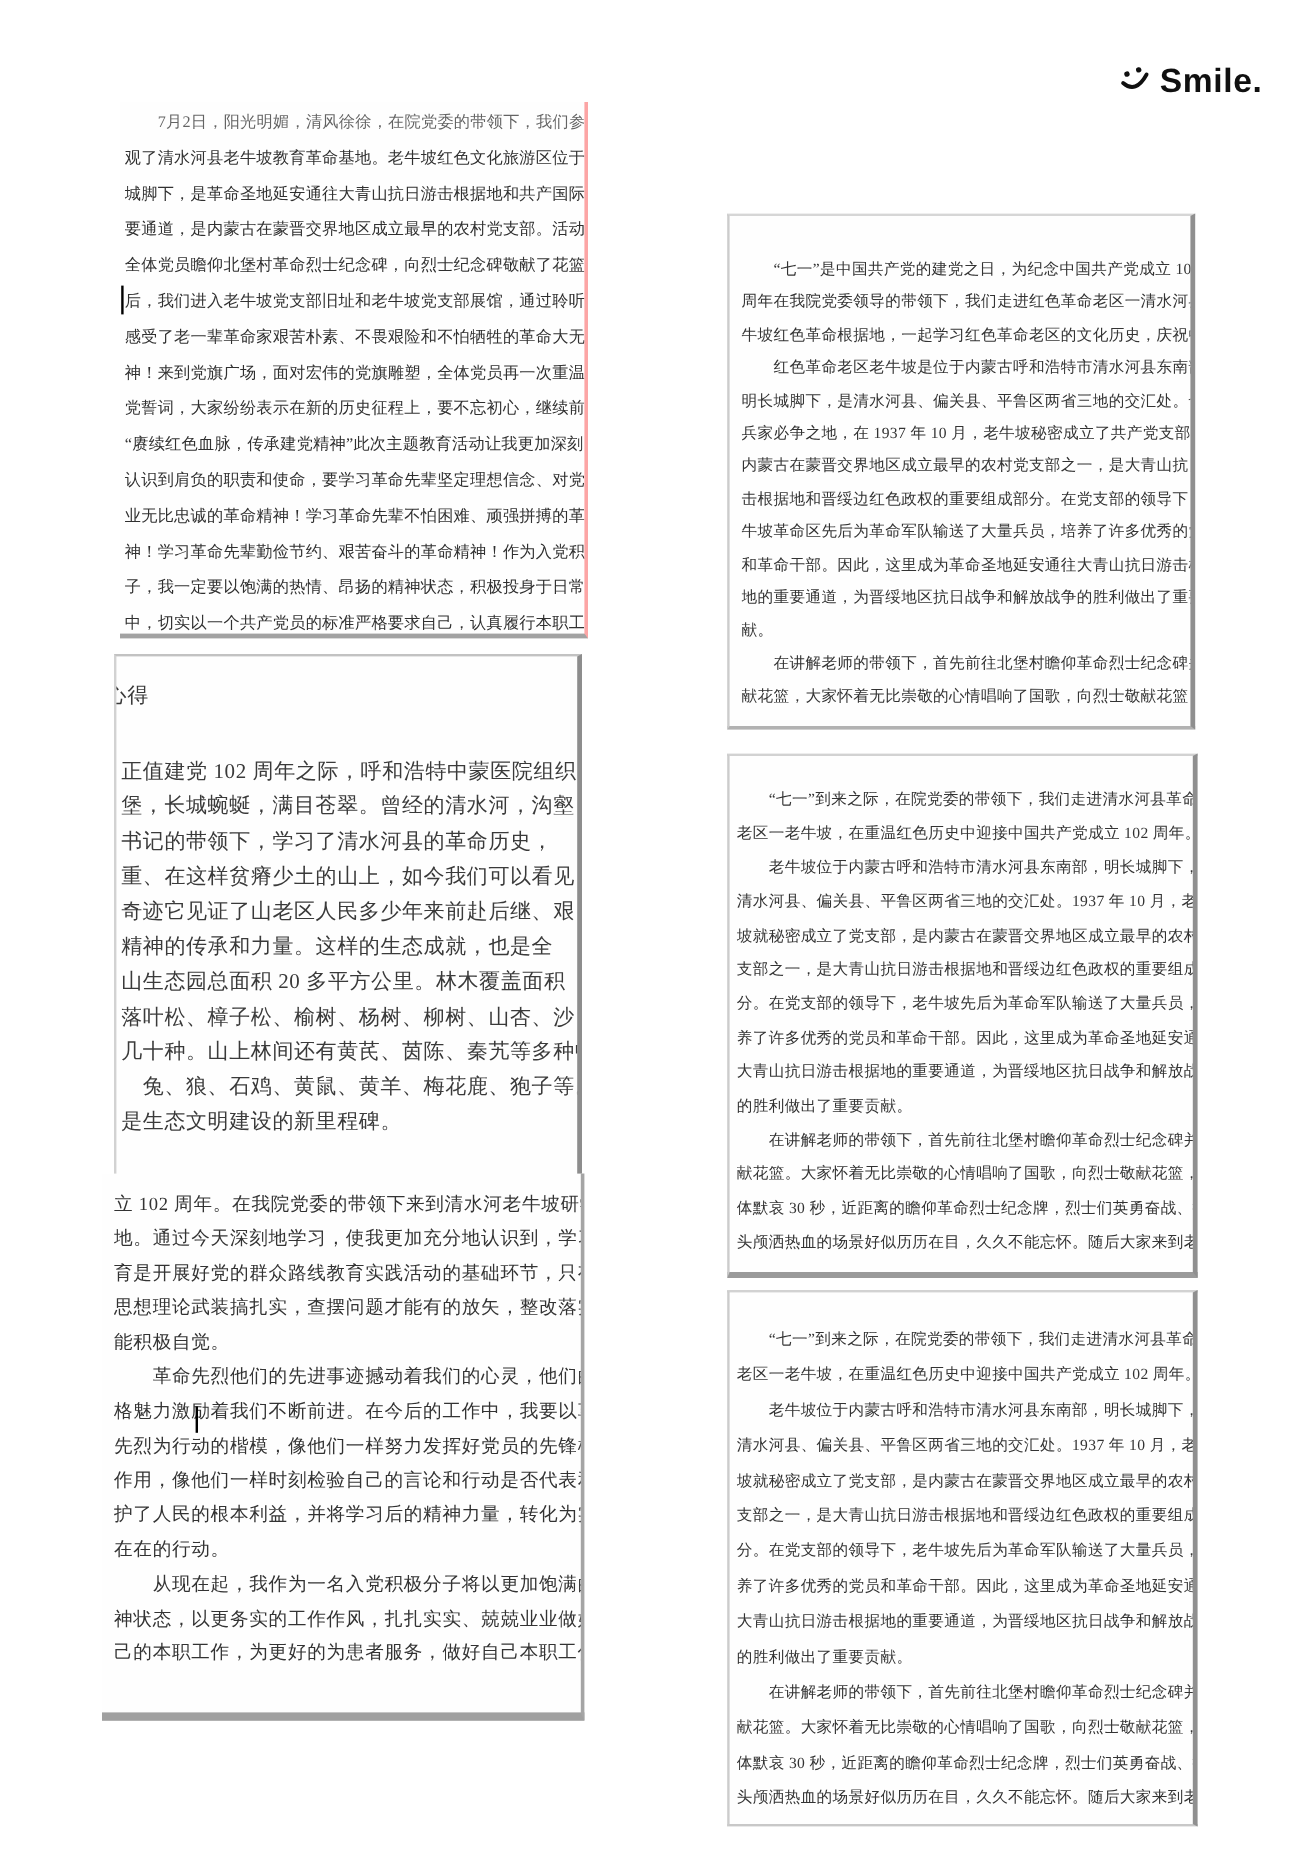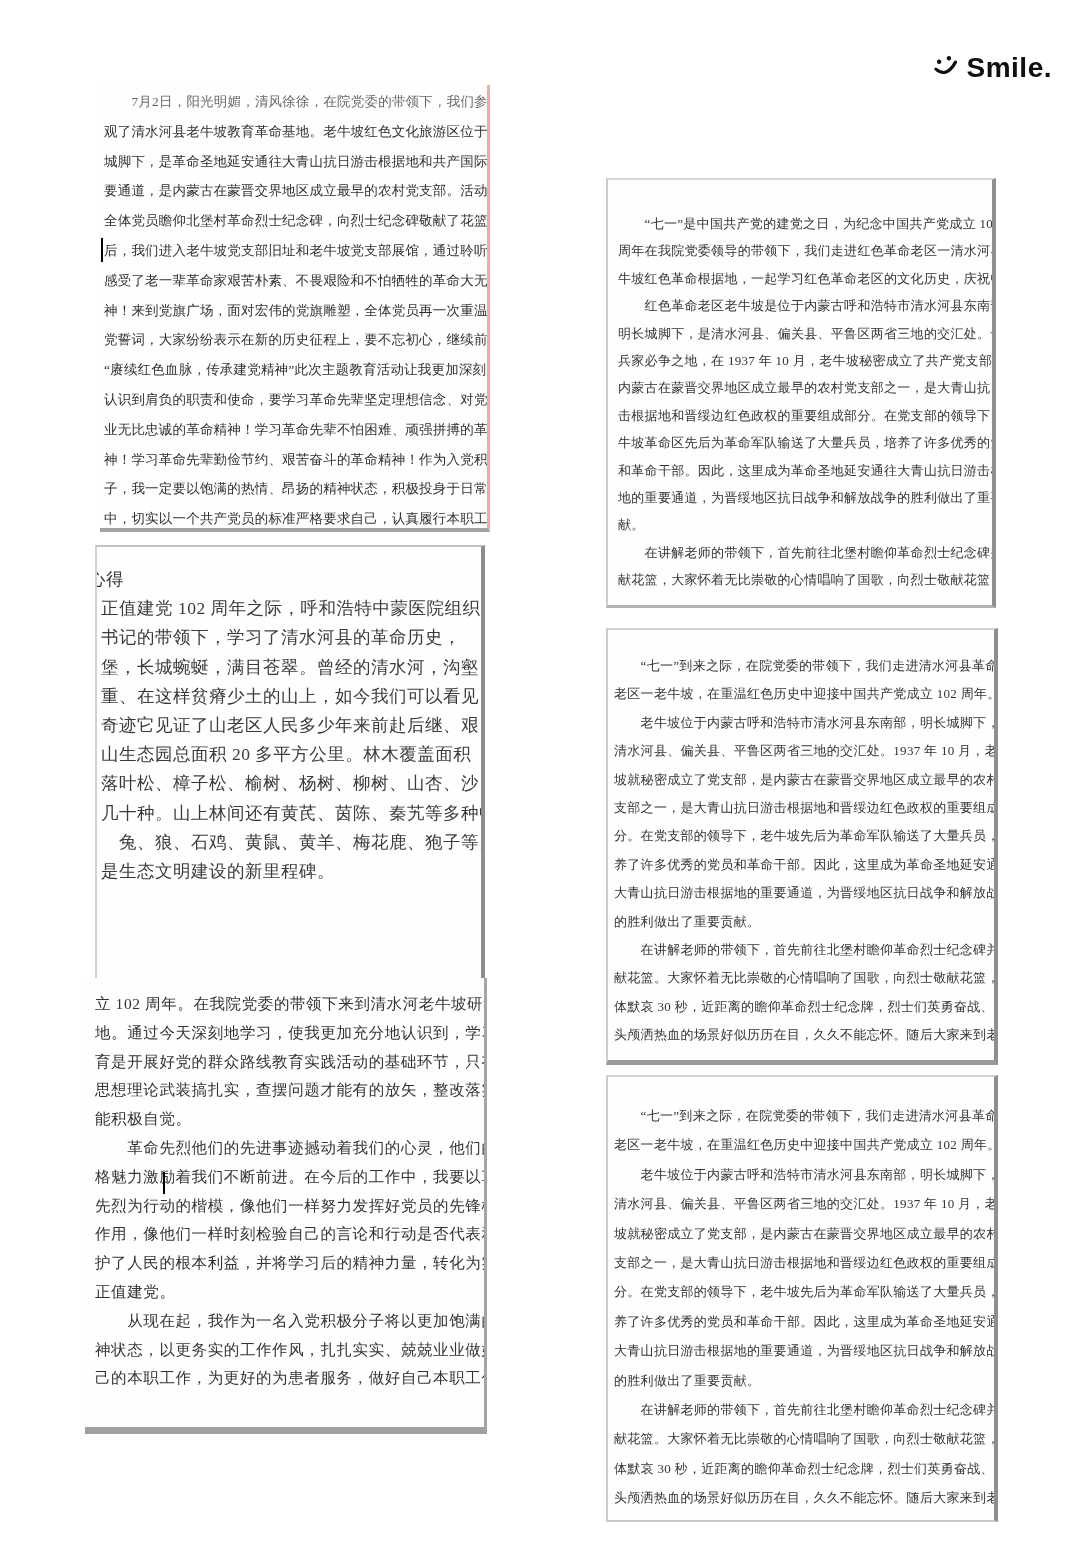--- a/index.html
+++ b/index.html
@@ -25,21 +25,21 @@
       border-right:3px solid #fca5a5;border-bottom:4px solid #a2a2a2;
       padding:2px 0 0 4px;}
   .p1 .doc-line{font-size:13.5px;line-height:29.8px;letter-spacing:.2px;color:#303030;}
   .p1 .doc-line:first-child{opacity:.75;}
   
   .p2{left:95px;top:545px;width:390px;height:504px;
       border-top:2px solid #c2c2c2;border-left:2px solid #d2d2d2;
       border-right:4px solid #8d8d8d;border-bottom:5px solid #8d8d8d;
       padding:18px 0 0 4px;}
   .p2 .heading{font-size:29px;line-height:34px;margin-left:-13px;color:#3a3a3a;}
-  .p2 .lines{}
+  .p2 .lines{margin-top:34px;}
   .p2 .doc-line{font-size:17.5px;line-height:29.2px;letter-spacing:.5px;color:#3a3a3a;}
   
   .p3{left:85px;top:978px;width:402px;height:456px;
       border-right:3px solid #a5a5a5;border-bottom:7px solid #a0a0a0;
       padding:12px 0 0 10px;}
   .p3 .doc-line{font-size:15.5px;line-height:28.8px;letter-spacing:.6px;color:#333;}
   
   .p4{left:606px;top:178px;width:390px;height:430px;
       border-top:2px solid #d6d6d6;border-left:2px solid #cccccc;
       border-right:4px solid #8f8f8f;border-bottom:3px solid #b2b2b2;
@@ -95,45 +95,46 @@
       <div class="doc-line">神！学习革命先辈勤俭节约、艰苦奋斗的革命精神！作为入党积极</div>
       <div class="doc-line">子，我一定要以饱满的热情、昂扬的精神状态，积极投身于日常工</div>
       <div class="doc-line">中，切实以一个共产党员的标准严格要求自己，认真履行本职工作</div>
     </div>
 </div>
 
 <div class="panel p2">
   <div class="heading doc-line">心得</div>
   <div class="lines">
       <div class="doc-line">正值建党 102 周年之际，呼和浩特中蒙医院组织</div>
+      <div class="doc-line">堡，长城蜿蜒，满目苍翠。曾经的清水河，沟壑</div>
       <div class="doc-line">书记的带领下，学习了清水河县的革命历史，</div>
-      <div class="doc-line">堡，长城蜿蜒，满目苍翠。曾经的清水河，沟壑</div>
       <div class="doc-line">重、在这样贫瘠少土的山上，如今我们可以看见</div>
       <div class="doc-line">奇迹它见证了山老区人民多少年来前赴后继、艰</div>
+      <div class="doc-line">精神的传承和力量。这样的生态成就，也是全</div>
       <div class="doc-line">山生态园总面积 20 多平方公里。林木覆盖面积</div>
       <div class="doc-line">落叶松、樟子松、榆树、杨树、柳树、山杏、沙</div>
       <div class="doc-line">几十种。山上林间还有黄芪、茵陈、秦艽等多种中</div>
       <div class="doc-line">　兔、狼、石鸡、黄鼠、黄羊、梅花鹿、狍子等。</div>
       <div class="doc-line">是生态文明建设的新里程碑。</div>
     </div>
 </div>
 
 <div class="panel p3">
   <div class="lines">
       <div class="doc-line">立 102 周年。在我院党委的带领下来到清水河老牛坡研学</div>
       <div class="doc-line">地。通过今天深刻地学习，使我更加充分地认识到，学习</div>
       <div class="doc-line">育是开展好党的群众路线教育实践活动的基础环节，只有</div>
       <div class="doc-line">思想理论武装搞扎实，查摆问题才能有的放矢，整改落实</div>
       <div class="doc-line">能积极自觉。</div>
       <div class="doc-line">　　革命先烈他们的先进事迹撼动着我们的心灵，他们的</div>
       <div class="doc-line">格魅力激励着我们不断前进。在今后的工作中，我要以革</div>
       <div class="doc-line">先烈为行动的楷模，像他们一样努力发挥好党员的先锋模</div>
       <div class="doc-line">作用，像他们一样时刻检验自己的言论和行动是否代表和</div>
       <div class="doc-line">护了人民的根本利益，并将学习后的精神力量，转化为实</div>
-      <div class="doc-line">正值建党。</div>
+      <div class="doc-line">在在的行动。</div>
       <div class="doc-line">　　从现在起，我作为一名入党积极分子将以更加饱满的</div>
       <div class="doc-line">神状态，以更务实的工作作风，扎扎实实、兢兢业业做好</div>
       <div class="doc-line">己的本职工作，为更好的为患者服务，做好自己本职工作</div>
     </div>
 </div>
 
 <div class="panel p4">
   <div class="lines">
       <div class="doc-line">　　“七一”是中国共产党的建党之日，为纪念中国共产党成立 102</div>
       <div class="doc-line">周年在我院党委领导的带领下，我们走进红色革命老区一清水河县老</div>

